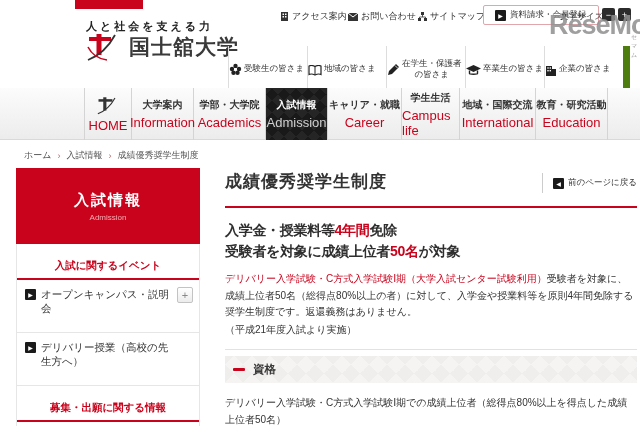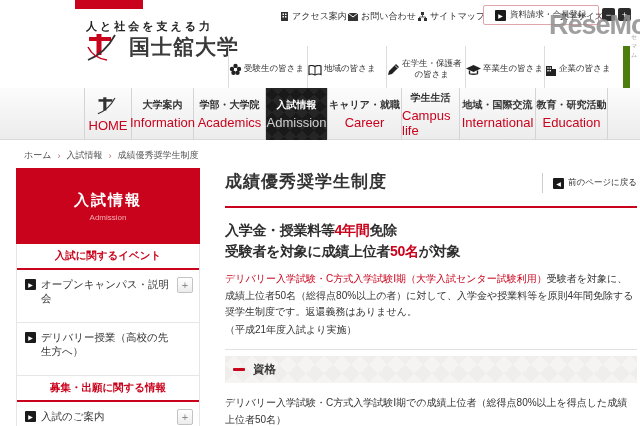--- a/index.html
+++ b/index.html
@@ -49,21 +49,21 @@
   
   .crumbs{position:absolute;left:24px;top:149px;font-size:9px;color:#555;display:flex;gap:6px;align-items:center;}
   .crumb{cursor:pointer;}
   .crumb-sep{color:#b06a6a;font-size:9px;}
   
   .sidebar{position:absolute;left:16px;top:168px;width:184px;}
   .sb-head{height:76px;background:#c9031c;color:#fff;text-align:center;box-sizing:border-box;padding-top:23px;}
   .sb-title{font-size:15px;font-weight:bold;letter-spacing:2px;}
   .sb-sub{font-size:8px;color:#f2aeb4;margin-top:3px;}
   .sb-list{border:1px solid #e6e6e6;border-top:none;background:#fff;}
-  .g-head{padding:5px 0 5px;text-align:center;color:#c9031c;font-size:10.5px;font-weight:bold;border-bottom:2px solid #c9031c;}
+  .g-head{padding:15px 0 5px;text-align:center;color:#c9031c;font-size:10.5px;font-weight:bold;border-bottom:2px solid #c9031c;}
   .sb-item{position:relative;padding:8px 26px 16px 8px;font-size:10.5px;color:#333;
            border-bottom:1px solid #e6e6e6;display:flex;align-items:flex-start;gap:5px;cursor:pointer;}
   .sb-item .sq{margin-top:1px;}
   .plus-btn{position:absolute;right:6px;top:7px;width:16px;height:16px;border:1px solid #c3c3c3;border-radius:2px;
             background:linear-gradient(#fff,#ececec);color:#888;font-size:11px;display:flex;align-items:center;
             justify-content:center;cursor:pointer;box-sizing:border-box;}
   .sb-note{font-size:9.5px;color:#444;margin-top:3px;}
   
   .main{position:absolute;left:225px;top:170px;width:412px;}
   .title-row{display:flex;justify-content:space-between;align-items:flex-start;padding-bottom:13px;border-bottom:2px solid #c9031c;}

